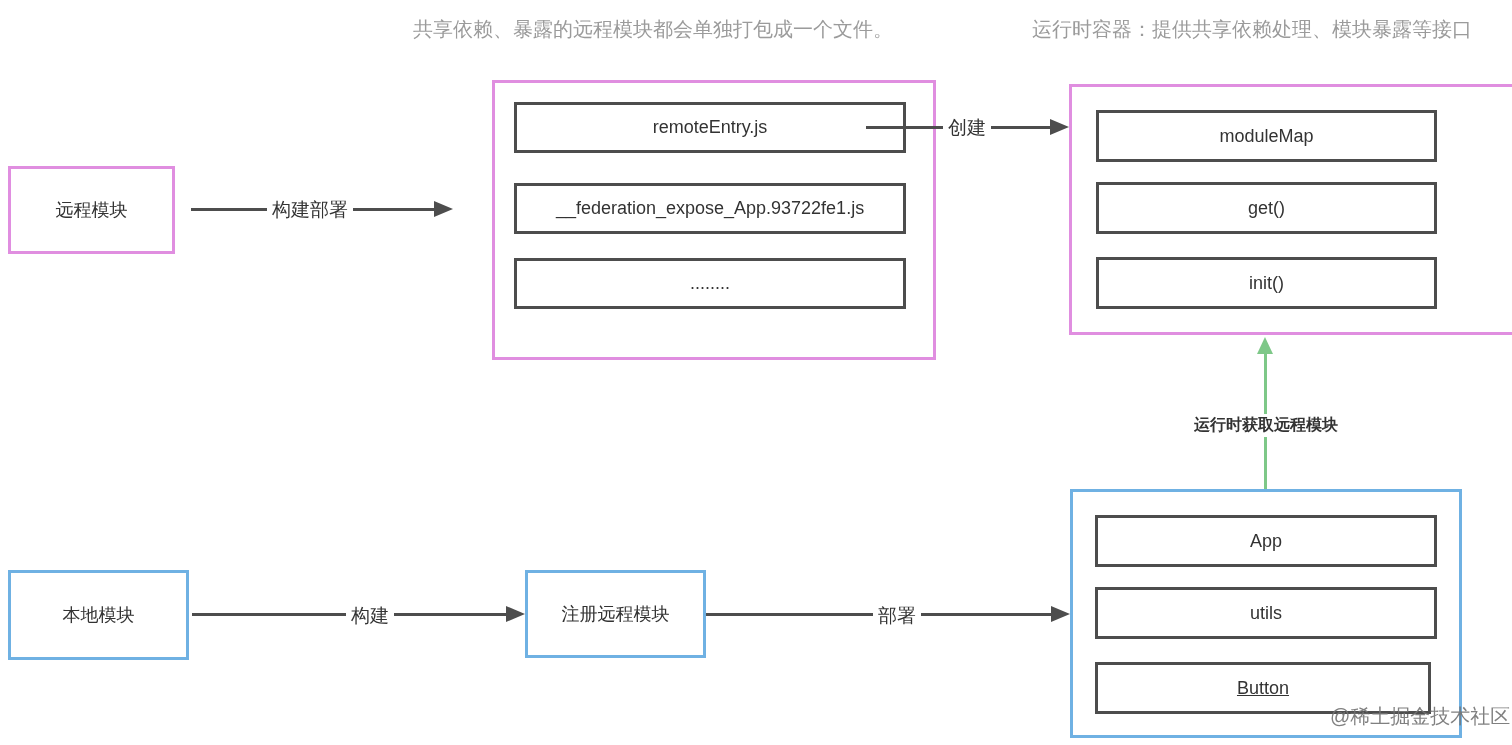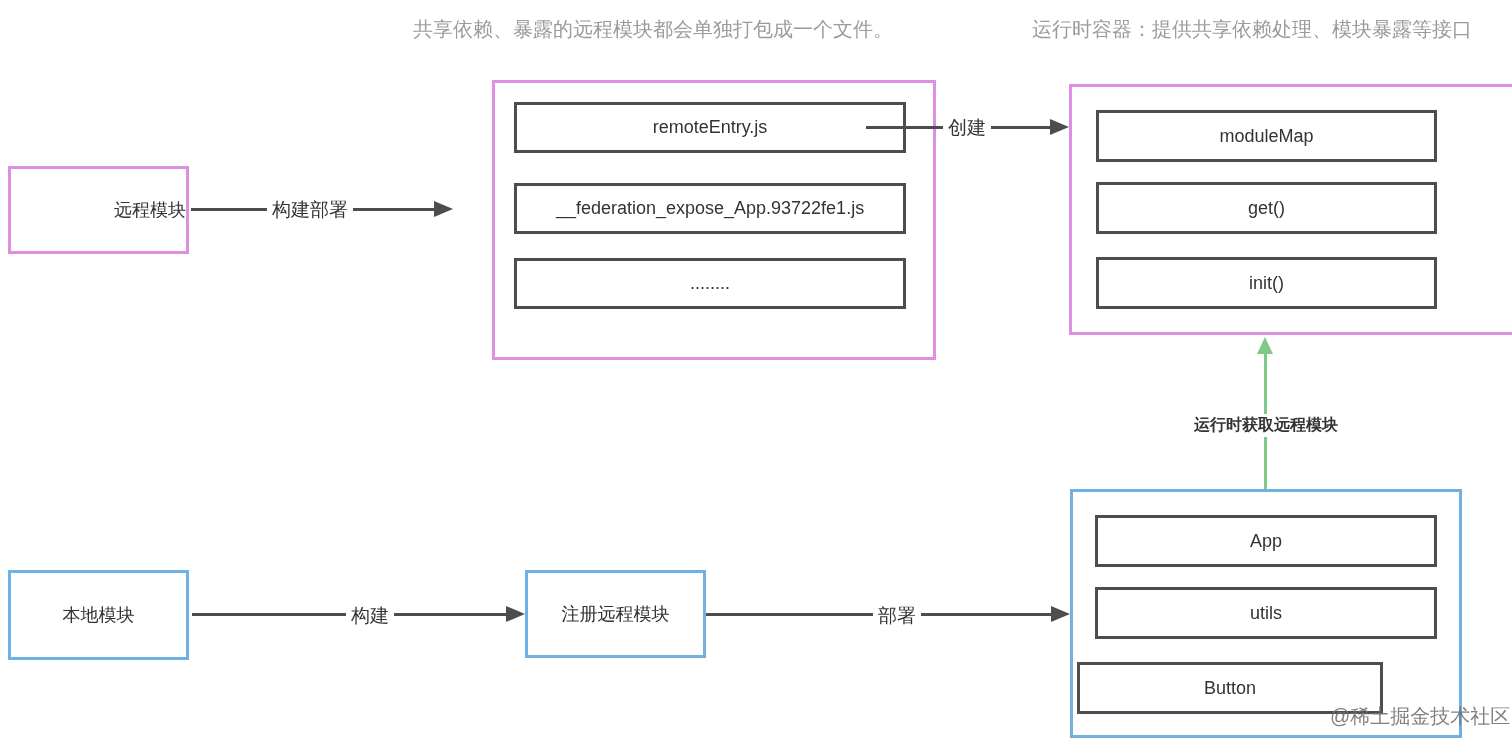--- a/index.html
+++ b/index.html
@@ -94,21 +94,21 @@
   }
 </style>
 </head>
 <body>
 
 <div class="canvas">
 
   <div class="note" style="left:413px; top:16px;">共享依赖、暴露的远程模块都会单独打包成一个文件。</div>
   <div class="note" style="left:1032px; top:16px;">运行时容器：提供共享依赖处理、模块暴露等接口</div>
 
-  <div class="node pink-border" style="left:8px; top:166px; width:181px; height:88px;justify-content:flex-end;">
+  <div class="node pink-border" style="left:8px; top:166px; width:167px; height:88px;">
     <span>远程模块</span>
   </div>
 
   <div class="hline" style="left:191px; top:208px; width:243px;"></div>
   <div class="tri-right" style="left:434px; top:201px;"></div>
   <div class="arrow-label" style="left:310px; top:196px;">构建部署</div>
 
   <div class="container pink-border" style="left:452px; top:80px; width:444px; height:280px;margin-left:40px;">
     <div class="inner-box" style="left:19px; top:19px; width:392px; height:51px;">
       <span>remoteEntry.js</span>
@@ -157,21 +157,21 @@
   <div class="tri-right" style="left:1051px; top:606px;"></div>
   <div class="arrow-label" style="left:897px; top:602px;">部署</div>
 
   <div class="container blue-border" style="left:1070px; top:489px; width:392px; height:249px;padding-left:24px;">
     <div class="inner-box" style="left:22px; top:23px; width:342px; height:52px;">
       <span>App</span>
     </div>
     <div class="inner-box" style="left:22px; top:95px; width:342px; height:52px;">
       <span>utils</span>
     </div>
-    <div class="inner-box" style="left:4px; top:170px; width:306px; height:52px;">
+    <div class="inner-box" style="left:22px; top:170px; width:336px; height:52px;text-decoration:underline;">
       <span>Button</span>
     </div>
   </div>
 
 
   <div class="watermark" style="left:1330px; top:703px;">@稀土掘金技术社区</div>
 
 </div>
 
 </body></html>

